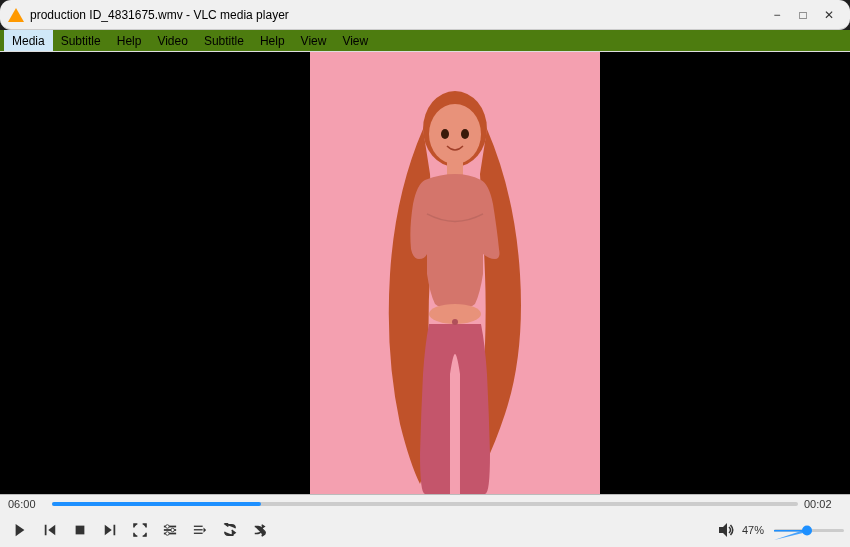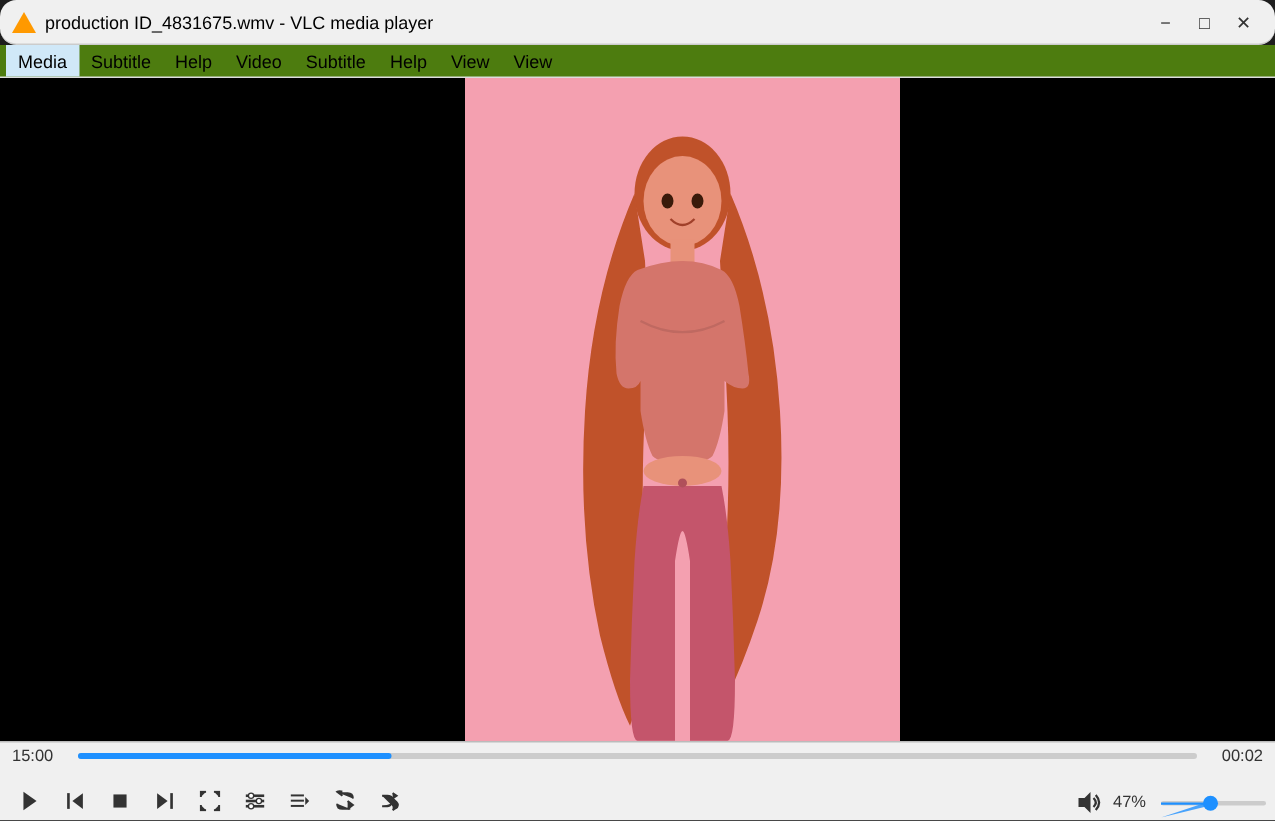--- a/index.html
+++ b/index.html
@@ -163,27 +163,26 @@
     #seekbar-fill {
       height: 100%;
       background: #1e90ff;
       border-radius: 2px;
       width: 28%;
     }
     #time-right {
       font-size: 11px;
       color: #333;
       min-width: 38px;
-      text-align: right;
     }
 
     #buttons-row {
       height: 34px;
       display: flex;
-      align-items: flex-end;
+      align-items: center;
       padding: 0 6px;
       gap: 2px;
     }
     .ctrl-btn {
       width: 28px;
       height: 26px;
       display: flex;
       align-items: center;
       justify-content: center;
       background: transparent;
@@ -284,21 +283,21 @@
         </svg>
       </div>
     </div>
     <div id="black-right"></div>
   </div>
 </div>
 
 <div id="controls-area">
 
   <div id="seekbar-row">
-    <span id="time-left">15:00</span>
+    <span id="time-left">06:00</span>
     <div id="seekbar-track">
       <div id="seekbar-fill" style="width: 28%;"></div>
     </div>
     <span id="time-right">00:02</span>
   </div>
 
   <div id="buttons-row">
 
     <button class="ctrl-btn" title="Play">
       <svg viewBox="0 0 16 16">

